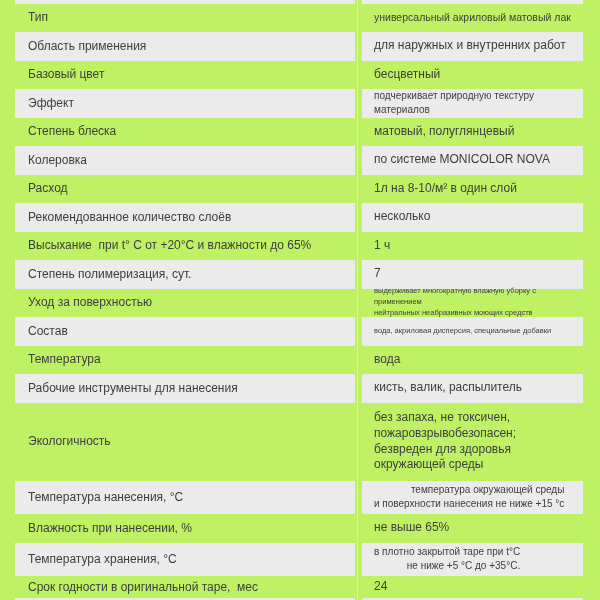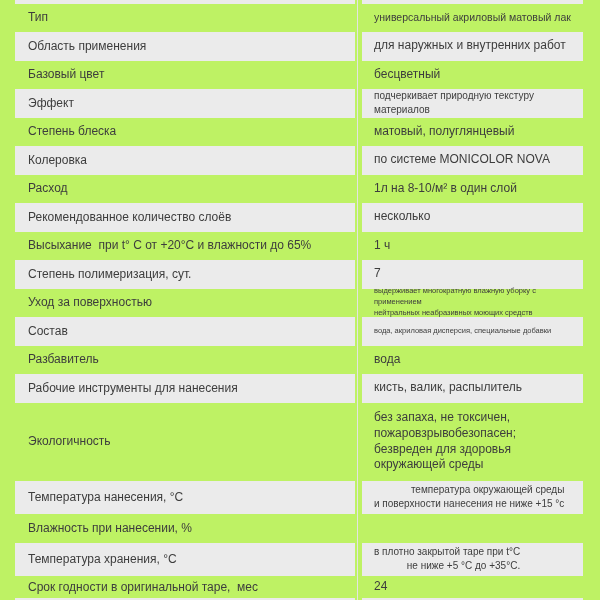--- a/index.html
+++ b/index.html
@@ -141,21 +141,21 @@
         <div class="gutter"></div>
         <div class="cell value vs-tiny">выдерживает многократную влажную уборку с применением
 нейтральных неабразивных моющих средств</div>
       </div>
       <div class="row size-normal shade">
         <div class="cell label">Состав</div>
         <div class="gutter"></div>
         <div class="cell value vs-tiny">вода, акриловая дисперсия, специальные добавки</div>
       </div>
       <div class="row size-normal">
-        <div class="cell label">Разбавитель</div>
+        <div class="cell label">Температура</div>
         <div class="gutter"></div>
         <div class="cell value vs-normal">вода</div>
       </div>
       <div class="row size-normal shade">
         <div class="cell label">Рабочие инструменты для нанесения</div>
         <div class="gutter"></div>
         <div class="cell value vs-normal">кисть, валик, распылитель</div>
       </div>
       <div class="row size-xl">
         <div class="cell label">Экологичность</div>
@@ -167,20 +167,21 @@
       </div>
       <div class="row size-tall shade">
         <div class="cell label">Температура нанесения, °С</div>
         <div class="gutter"></div>
         <div class="cell value vs-small">температура окружающей среды
 и поверхности нанесения не ниже +15 °с</div>
       </div>
       <div class="row size-normal">
         <div class="cell label">Влажность при нанесении, %</div>
         <div class="gutter"></div>
+        <div class="cell value vs-normal">не выше 65%</div>
       </div>
       <div class="row size-tall shade">
         <div class="cell label">Температура хранения, °С</div>
         <div class="gutter"></div>
         <div class="cell value vs-small">в плотно закрытой таре при t°C
 не ниже +5 °С до +35°С.</div>
       </div>
       <div class="row size-short">
         <div class="cell label">Срок годности в оригинальной таре, &nbsp;мес</div>
         <div class="gutter"></div>

